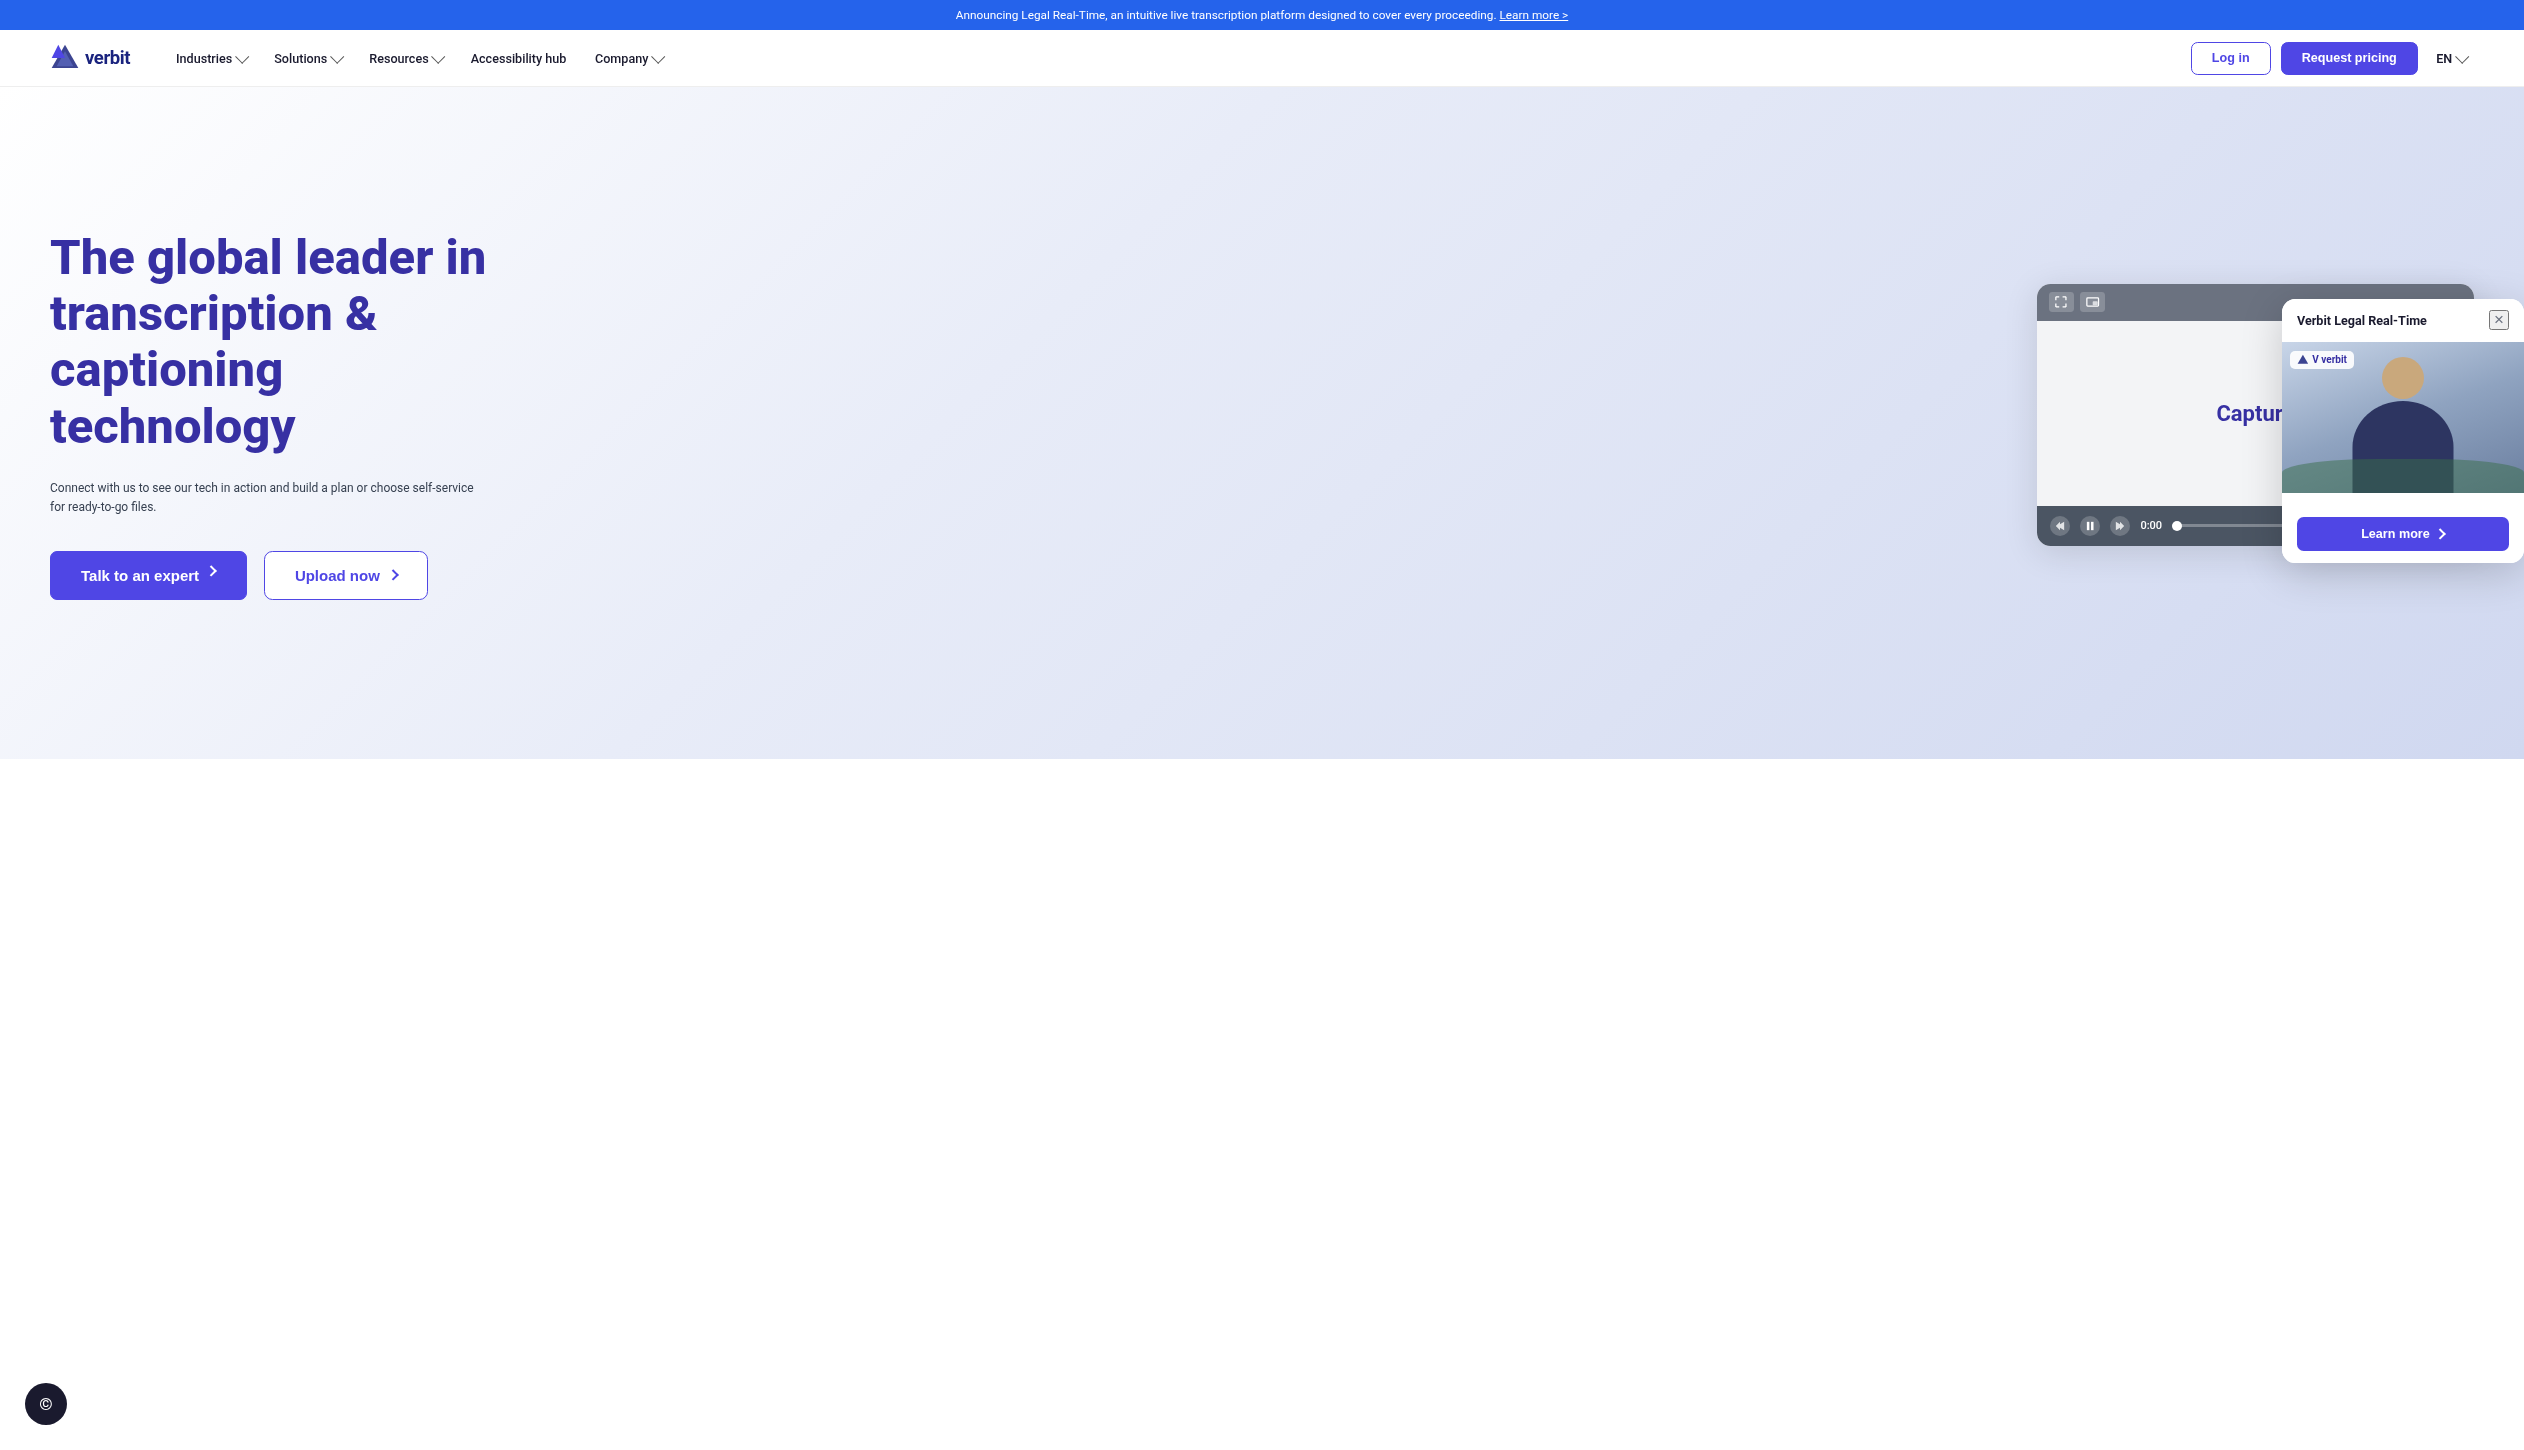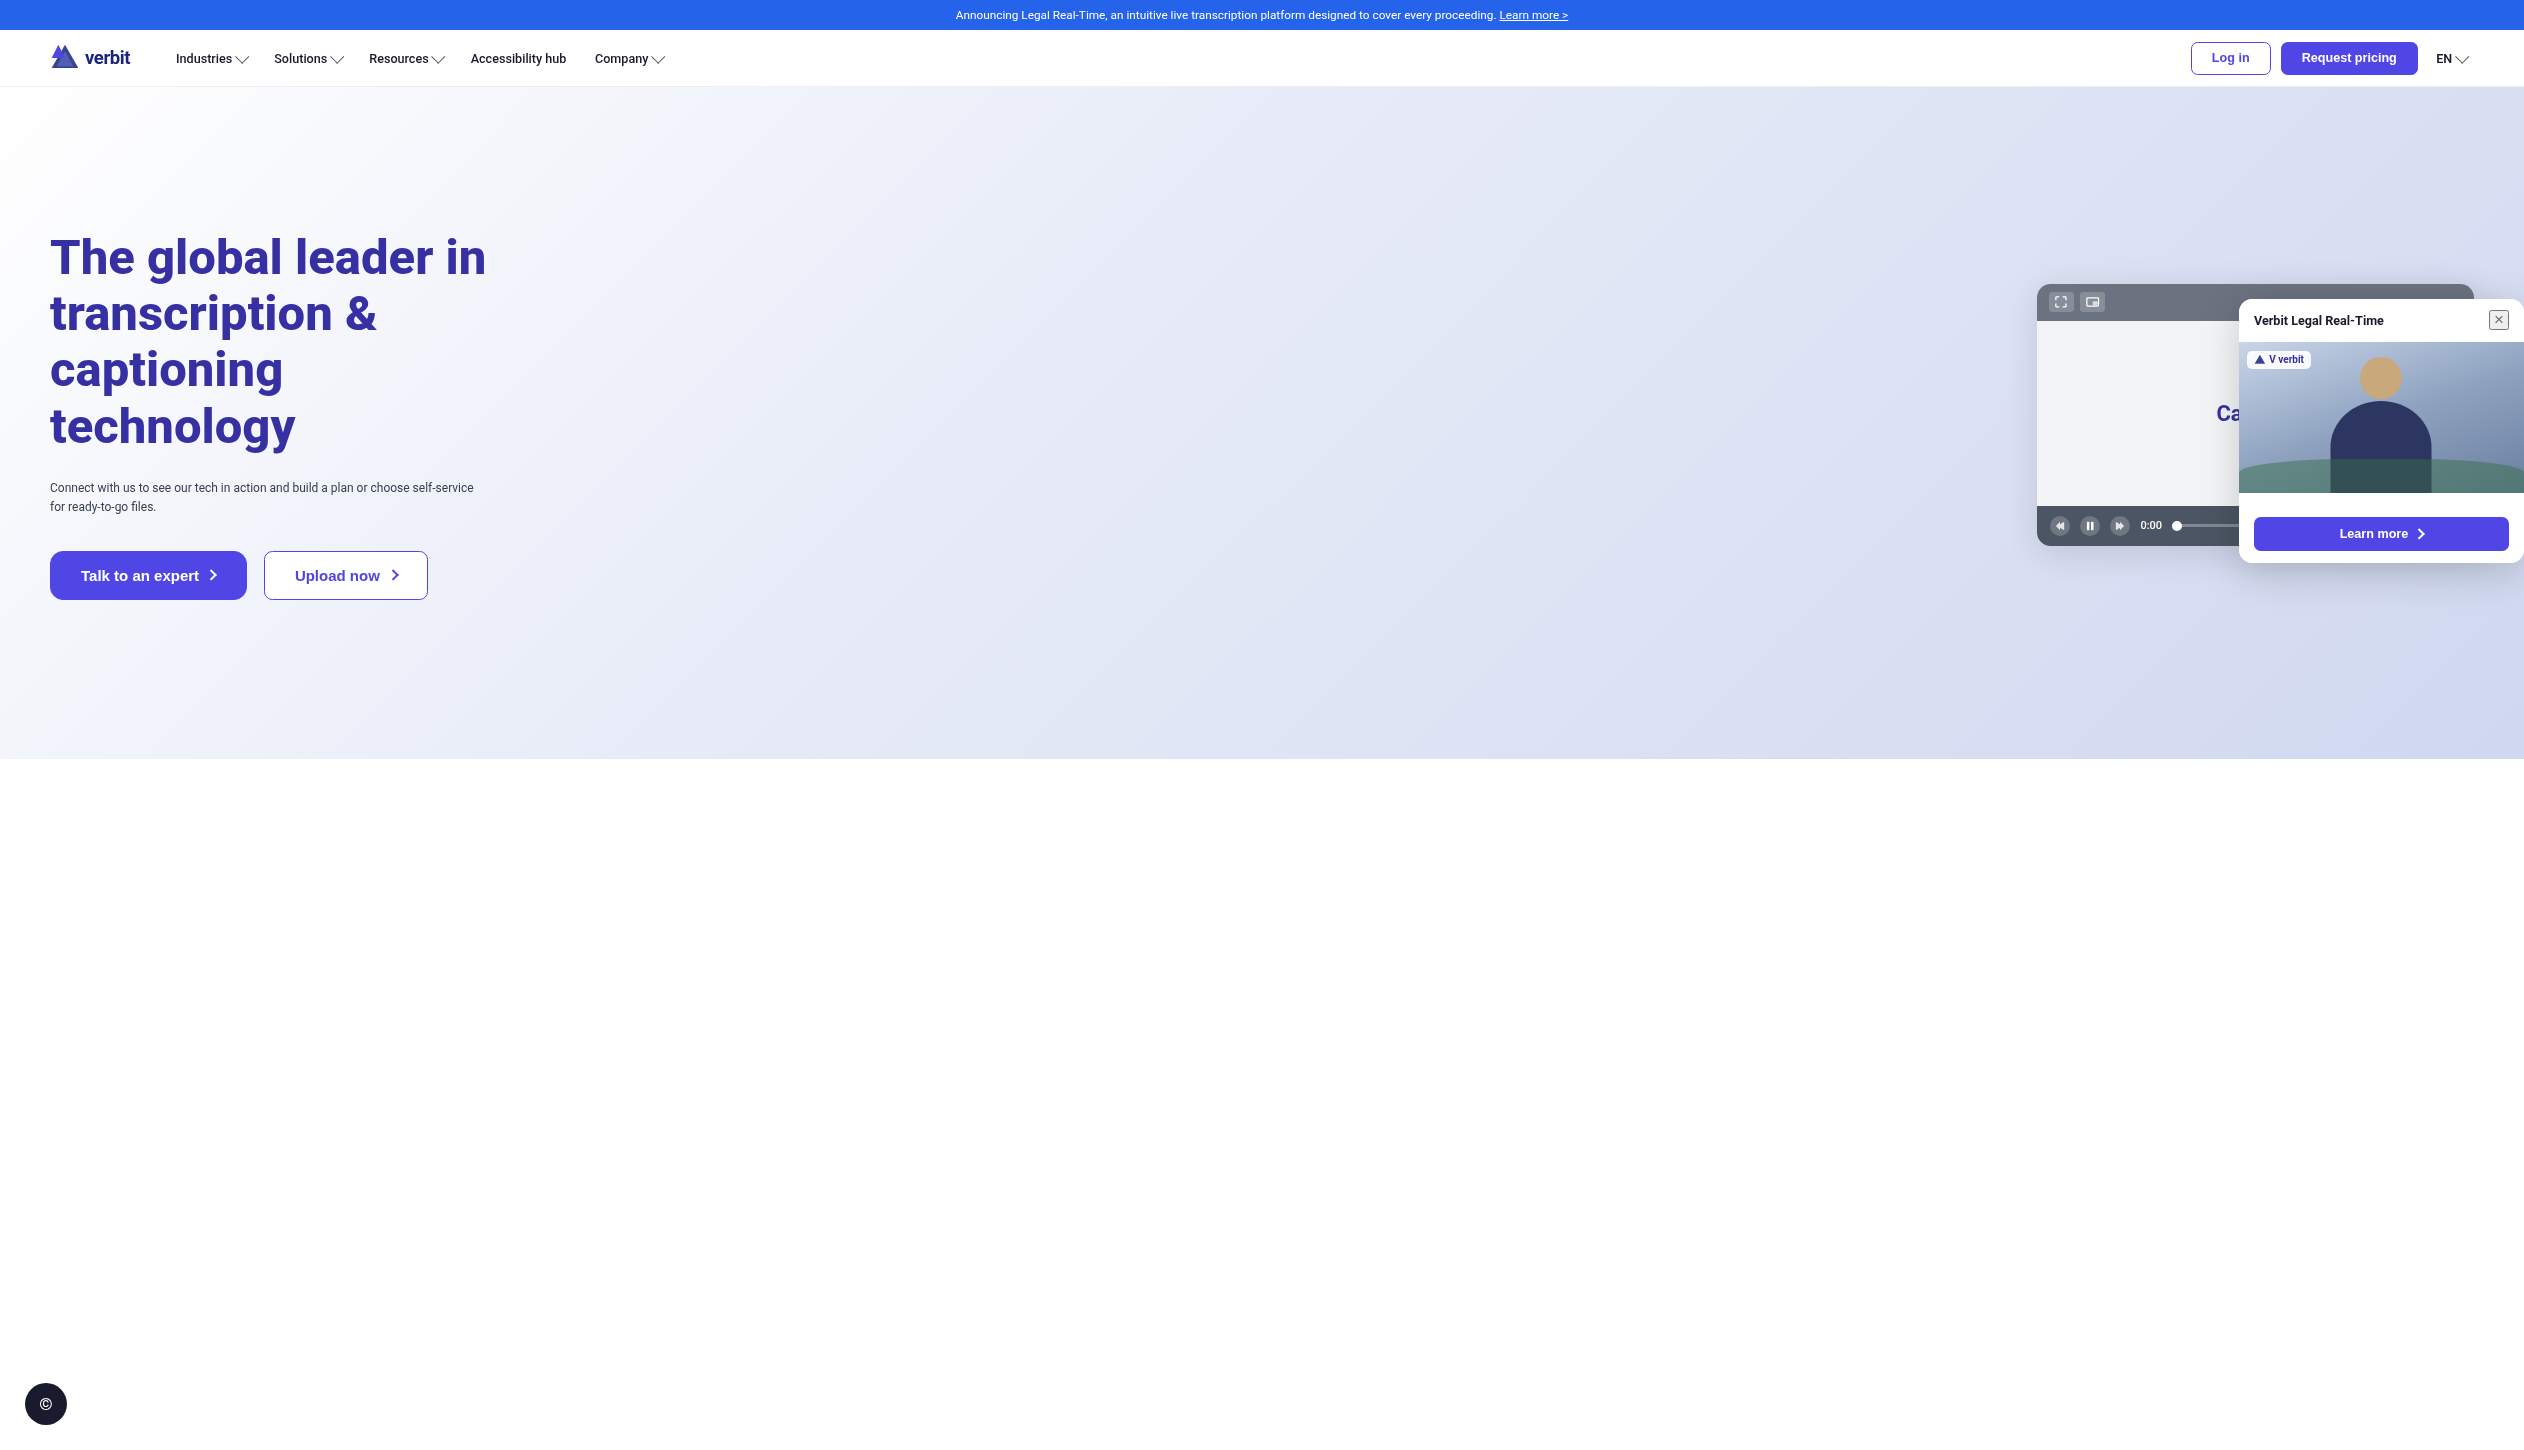--- a/index.html
+++ b/index.html
@@ -138,26 +138,26 @@
     .hero-buttons {
       display: flex;
       gap: 17px;
       align-items: center;
     }
     .btn-talk {
       padding: 15px 30px;
       background: #4f46e5;
       color: white;
       border: 1.7px solid #4f46e5;
-      border-radius: 13px;
+      border-radius: 7px;
       font-size: 15px;
       font-weight: 700;
       cursor: pointer;
       display: flex;
-      align-items: center;
+      align-items: flex-start;
       gap: 8.4px;
     }
     .btn-upload {
       padding: 15px 30px;
       background: white;
       color: #4f46e5;
       border: 1.7px solid #4f46e5;
       border-radius: 8.4px;
       font-size: 15px;
       font-weight: 700;
@@ -265,21 +265,21 @@
       height: 13.4px;
       background: rgba(255,255,255,0.3);
       border-radius: 1.7px;
     }
 
     
     .popup-card {
       position: absolute;
       bottom: -17px;
       right: -50px;
-      width: 285px;
+      width: 242px;
       background: white;
       border-radius: 13.4px;
       box-shadow: 0 10px 42px rgba(0,0,0,0.18);
       overflow: hidden;
       z-index: 20;
     }
     .popup-header {
       display: flex;
       justify-content: space-between;
       align-items: center;

